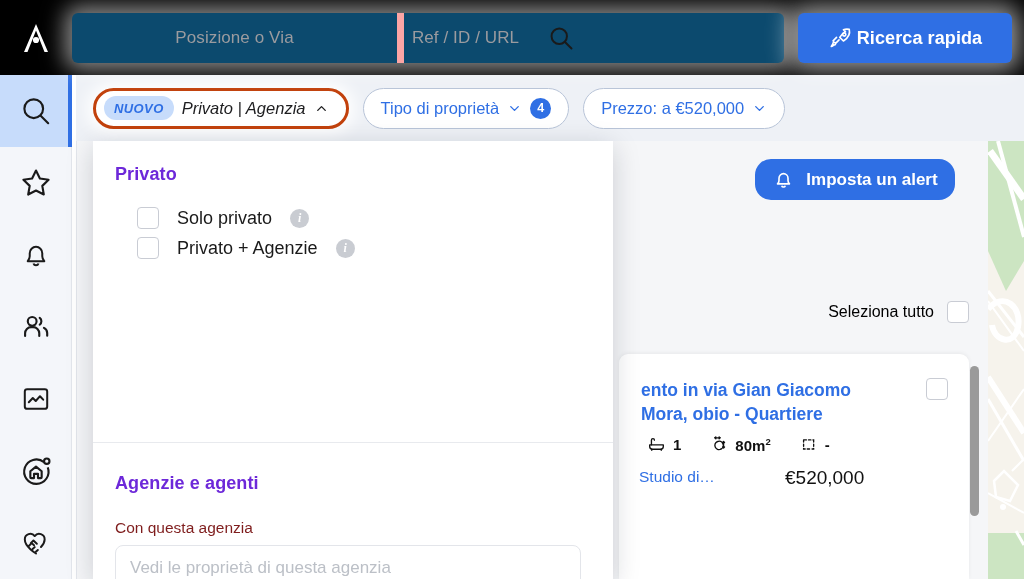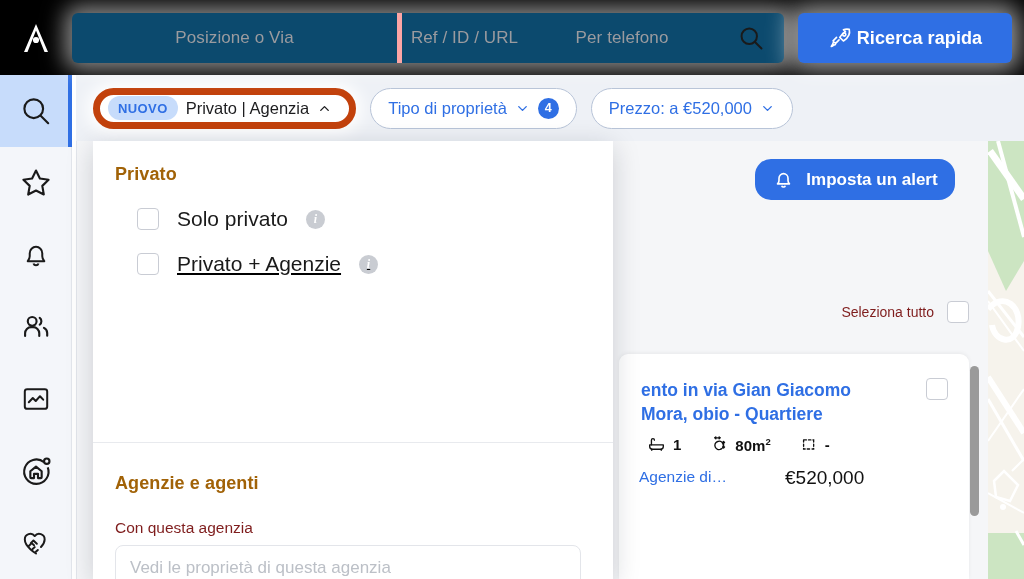--- a/index.html
+++ b/index.html
@@ -27,21 +27,21 @@
     background: #0c4a6e; border-radius: 6px;
     display: flex; align-items: stretch;
     box-shadow: 0 0 22px 7px rgba(255,255,255,0.55);
   }
   .sb-field {
     display: flex; align-items: center; justify-content: center;
     font-size: 17px; color: #9b9b9f; letter-spacing: .1px;
     white-space: nowrap; overflow: hidden;
   }
   .sb-f1 { width: 325px; }
-  .sb-f2 { width: 130px; border-left: 5px solid #fca5a5; }
+  .sb-f2 { width: 130px; border-left: 7px solid #fca5a5; }
   .sb-f3 { width: 190px; }
   .sb-icon {
     width: 67px; display: flex; align-items: center; justify-content: center;
   }
 
   .quick-btn {
     position: absolute; left: 798px; top: 13px; width: 214px; height: 50px;
     background: #2f6fe4; border-radius: 6px;
     display: flex; align-items: center; justify-content: center; gap: 4px;
     color: #fff; font-size: 18px; font-weight: 700; letter-spacing: .1px;
@@ -72,22 +72,23 @@
     background: #eef1f6; z-index: 25;
     display: flex; align-items: center; padding-left: 17px; gap: 14px;
   }
   .chip {
     height: 41px; border-radius: 21px; background: #ffffff;
     border: 1px solid #b8c4d8; display: flex; align-items: center;
     padding: 0 17px; gap: 8px; font-size: 16.5px; color: #2f6fe4;
     white-space: nowrap; cursor: pointer;
   }
   .chip.chip-active {
-    border: 7px solid #c2410c; color: #1d1d1f; padding-left: 8px;
+    border: 3px solid #c2410c; color: #1d1d1f; padding-left: 8px;
     box-shadow: 0 0 16px 6px rgba(255,255,255,0.95);
+    font-style: italic;
   }
   .chip .nuovo {
     background: #c7dcfb; color: #2f6fe4; font-weight: 700; font-size: 13px;
     letter-spacing: .4px; border-radius: 12px; padding: 5px 10px 4px;
   }
   .chip .count {
     background: #2f6fe4; color: #fff; font-size: 12.5px; font-weight: 700;
     width: 21px; height: 21px; border-radius: 50%;
     display: flex; align-items: center; justify-content: center;
   }
@@ -102,21 +103,21 @@
     position: absolute; left: 678px; top: 18px; width: 200px; height: 41px;
     background: #2f6fe4; color: #fff; border: none; border-radius: 16px;
     font-size: 17px; font-weight: 700;
     display: flex; align-items: center; justify-content: center; gap: 11px;
     cursor: pointer;
   }
   .select-all {
     position: absolute; left: 620px; top: 158px; width: 272px; height: 26px;
     display: flex; align-items: center; justify-content: flex-end; gap: 13px;
   }
-  .select-all .sa-label { font-size: 14px; color: #7f1d1d; }
+  .select-all .sa-label { font-size: 16px; color: #000000; }
   .cbox {
     width: 22px; height: 22px; border: 1.5px solid #c9ccd4; border-radius: 4px;
     background: #fff; cursor: pointer; flex: none;
   }
 
   .card {
     position: absolute; left: 542px; top: 213px; width: 350px; height: 225px;
     background: #fff; border-radius: 9px 9px 0 0;
     box-shadow: 0 -1px 4px rgba(0,0,0,.06);
     overflow: hidden;
@@ -155,27 +156,27 @@
   .map svg { display: block; }
 
   
   .panel {
     position: absolute; left: 93px; top: 141px; width: 520px; height: 438px;
     background: #ffffff; z-index: 60;
     box-shadow: 0 6px 26px rgba(16,24,40,.18);
     overflow: hidden;
   }
   .panel-h {
-    font-size: 18px; font-weight: 700; color: #a16207; letter-spacing: .1px;
+    font-size: 18px; font-weight: 700; color: #6d28d9; letter-spacing: .1px;
   }
   .p-h1 { position: absolute; left: 22px; top: 23px; }
   .checkrow {
     position: absolute; display: flex; align-items: center; gap: 18px;
   }
-  .checkrow .cb-label { font-size: 21px; color: #1a1a1a; }
+  .checkrow .cb-label { font-size: 18px; color: #1a1a1a; }
   .info-dot {
     width: 19px; height: 19px; border-radius: 50%; background: #c9ccd2;
     color: #fff; font-size: 12px; font-weight: 700; font-style: italic;
     display: flex; align-items: center; justify-content: center;
     font-family: "Liberation Serif", serif; cursor: pointer; flex: none;
   }
   .panel-divider {
     position: absolute; left: 0; top: 301px; width: 520px; height: 1px;
     background: #e8eaee;
   }
@@ -201,21 +202,20 @@
     <div class="logo-box">
       <svg width="42" height="42" viewBox="0 0 42 42">
         <path d="M21 7 L33 35 L29.5 35 L21 13.5 L12.5 35 L9 35 Z" fill="#ffffff"></path>
         <circle cx="21" cy="23" r="3.1" fill="#ffffff"></circle>
       </svg>
     </div>
 
     <div class="searchbar">
       <div class="sb-field sb-f1">Posizione o Via</div>
       <div class="sb-field sb-f2">Ref / ID / URL</div>
-      <div class="sb-field sb-f3">Per telefono</div>
       <div class="sb-icon">
         <svg width="28" height="28" viewBox="0 0 24 24" fill="none" stroke="#1a1a1a" stroke-width="1.7">
           <circle cx="10.5" cy="10.5" r="6.6"></circle>
             <line x1="15.4" y1="15.4" x2="21" y2="21" stroke-linecap="round"></line>
         </svg>
       </div>
     </div>
 
     <button class="quick-btn">
       <svg width="25" height="25" viewBox="0 0 24 24" fill="none" stroke="#ffffff" stroke-width="1.6" stroke-linecap="round" stroke-linejoin="round">
@@ -347,21 +347,21 @@
         </div>
 
         <div class="spec">
           <svg width="19" height="19" viewBox="0 0 24 24" fill="none" stroke="#111" stroke-width="1.7" stroke-linecap="round">
             <path d="M6.4 6.2h3M12 6.2h3M17.6 6.2h.9v2.6M18.5 11.6v2.6M18.5 16.8v.9h-2M13.4 17.7h-3M7.8 17.7h-2v-.9M5.8 14.2v-2.6M5.8 8.8V6.2"></path>
           </svg>
           <span>-</span>
         </div>
       </div>
 
-      <div class="card-agency">Agenzie di…</div>
+      <div class="card-agency">Studio di…</div>
       <div class="card-price">€520,000</div>
     </div>
   </div>
 
   <div class="list-scrollbar"></div>
 
   <div class="map">
     <svg width="36" height="438" viewBox="0 0 36 438">
       <rect x="0" y="0" width="36" height="438" fill="#f6f3ec"></rect>
       <path d="M0 0 H36 V120 L18 150 L0 110 Z" fill="#cce5c2"></path>
@@ -385,21 +385,21 @@
   <div class="panel">
 
     <div class="panel-h p-h1">Privato</div>
 
     <div class="checkrow" style="left:44px; top:66px;">
       <div class="cbox"></div>
       <span class="cb-label">Solo privato</span>
       <span class="info-dot">i</span>
     </div>
 
-    <div class="checkrow" style="left:44px; top:111px;text-decoration:underline;">
+    <div class="checkrow" style="left:44px; top:96px;">
       <div class="cbox"></div>
       <span class="cb-label">Privato + Agenzie</span>
       <span class="info-dot">i</span>
     </div>
 
     <div class="panel-divider"></div>
 
     <div class="panel-h p-h2">Agenzie e agenti</div>
 
     <div class="fld-label" style="top:378px;">Con questa agenzia</div>

